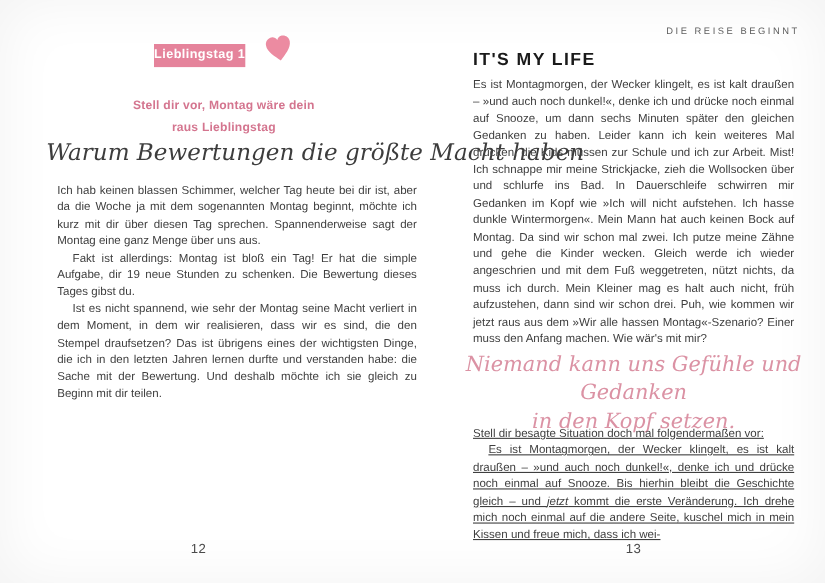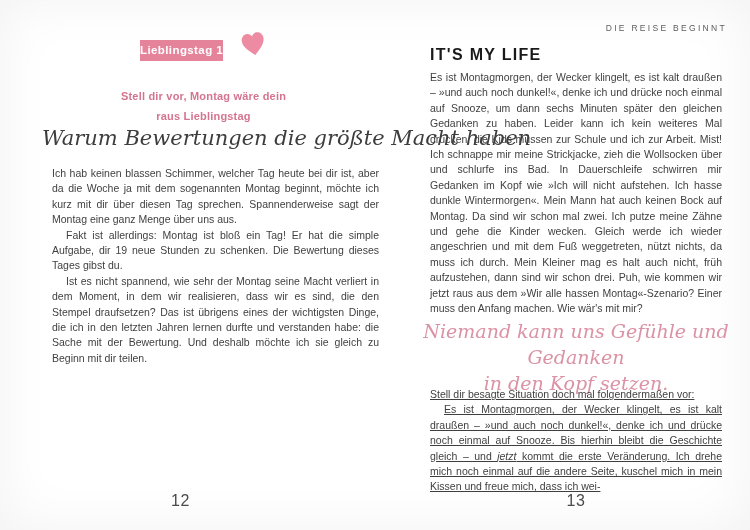--- a/index.html
+++ b/index.html
@@ -49,21 +49,21 @@
   .body-copy {
     font-size: 10.5px; line-height: 15.4px; color: #3f3f3f;
     text-align: justify;
   }
   .body-copy p { margin: 0; }
   .body-copy p.indent { text-indent: 14px; }
   .copy-left  { position: absolute; top: 166px; left: 0; width: 327px; margin-left: 12px; }
 
   .folio {
     position: absolute; top: 492px; left: 0; right: 0;
-    text-align: center; font-size: 16px; color: #4b4b4b; letter-spacing: 0.5px;
+    text-align: center; font-size: 12px; color: #4b4b4b; letter-spacing: 0.5px;
   }
   .folio-left { transform: translateX(-23px); }
 
   
   .running-header {
     position: absolute; top: 23px; left: 0; right: -5px;
     text-align: right;
     font-size: 8.5px; letter-spacing: 2.3px; color: #5d5d5d;
   }
   .chapter-heading {

